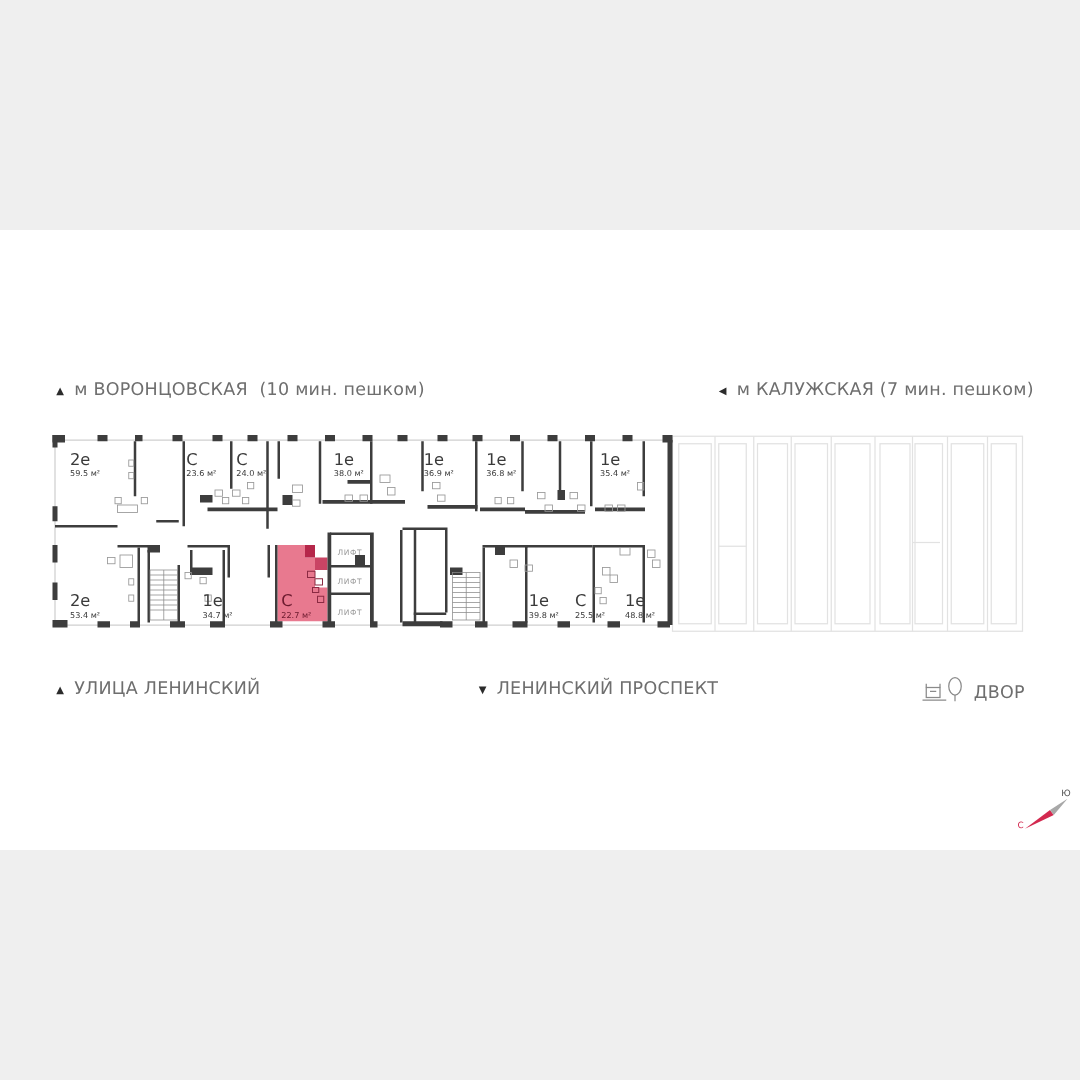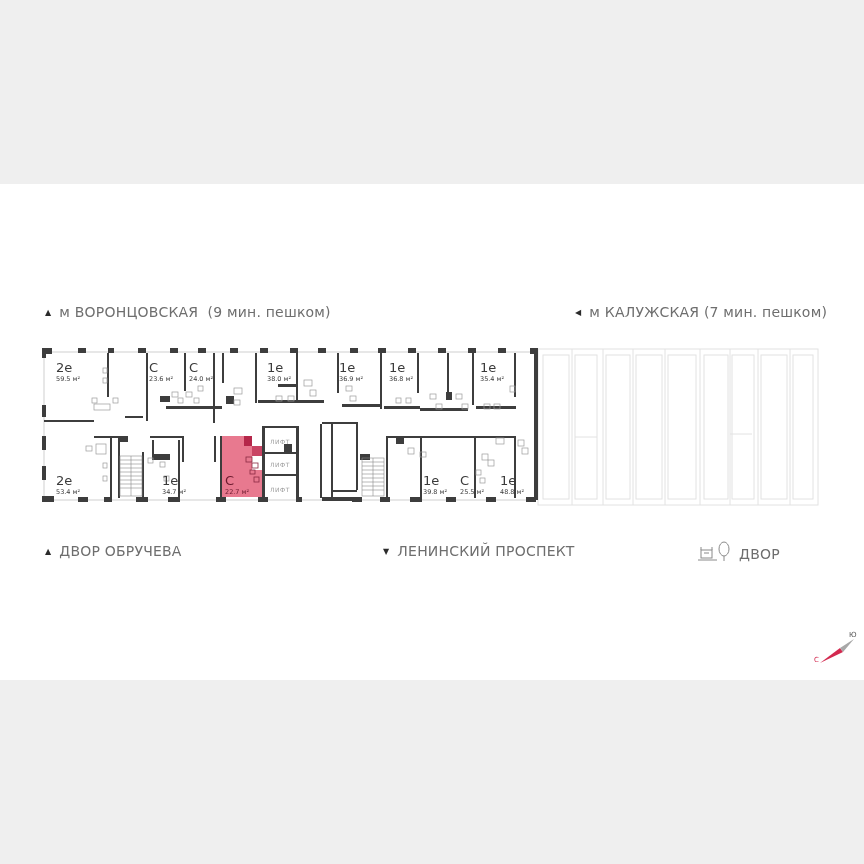--- a/index.html
+++ b/index.html
@@ -14,36 +14,36 @@
   .lift { font-size:6px; fill:#9a9a9a; letter-spacing:0.5px; }
   .compass-s, .compass-n { position:absolute; font-size:7px; }
 </style>
 </head>
 <body>
 
 <div class="panel"></div>
 
 <div class="label" style="left:45px; top:304px;">
   <span class="arrow">▲</span>
-  <span style="white-space:pre;">м ВОРОНЦОВСКАЯ  (9 мин. пешком)</span>
+  <span style="white-space:pre;">м ВОРОНЦОВСКАЯ  (10 мин. пешком)</span>
 </div>
 <div class="label" style="left:575px; top:304px;">
   <span class="arrow">◀</span>
   <span>м КАЛУЖСКАЯ (7 мин. пешком)</span>
 </div>
 
 <div class="label" style="left:45px; top:543px;">
   <span class="arrow">▲</span>
-  <span>ДВОР ОБРУЧЕВА</span>
+  <span>УЛИЦА ЛЕНИНСКИЙ</span>
 </div>
 <div class="label" style="left:383px; top:543px;">
   <span class="arrow">▼</span>
   <span>ЛЕНИНСКИЙ ПРОСПЕКТ</span>
 </div>
-<div class="label" style="left:697px; top:541px;">
+<div class="label" style="left:737px; top:541px;">
   <span style="display:inline-block; margin-right:6px;">
     <svg width="36" height="22" viewBox="0 0 36 22">
       <g fill="none" stroke="#8a8a8a" stroke-width="1">
         <line x1="1" y1="19" x2="20" y2="19"></line>
         <rect x="4" y="9" width="11" height="8"></rect>
         <line x1="4" y1="9" x2="4" y2="6"></line>
         <line x1="15" y1="9" x2="15" y2="6"></line>
         <line x1="7" y1="12" x2="12" y2="12"></line>
         <ellipse cx="27" cy="8" rx="5" ry="7"></ellipse>
         <line x1="27" y1="15" x2="27" y2="20"></line>

